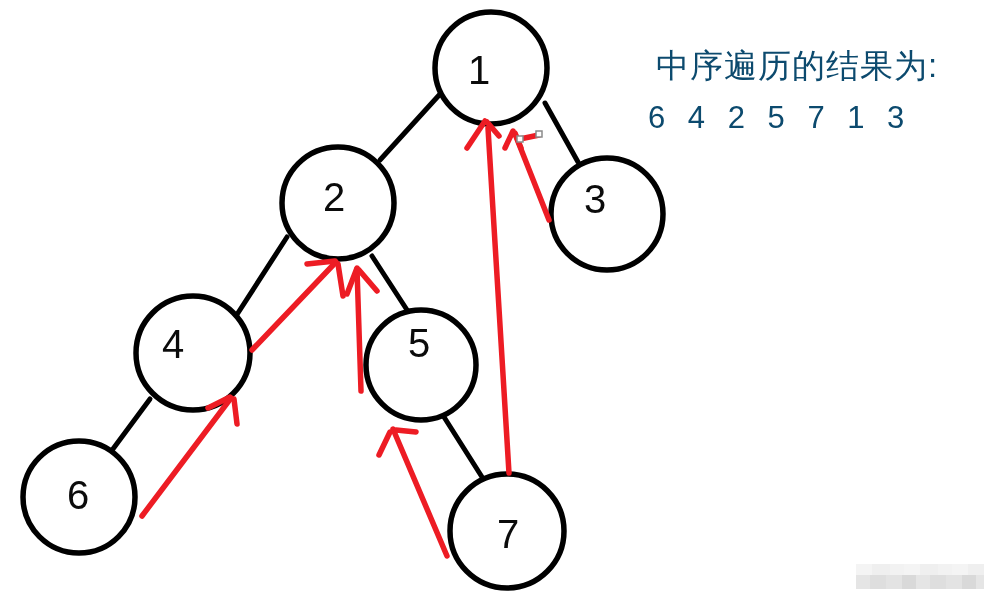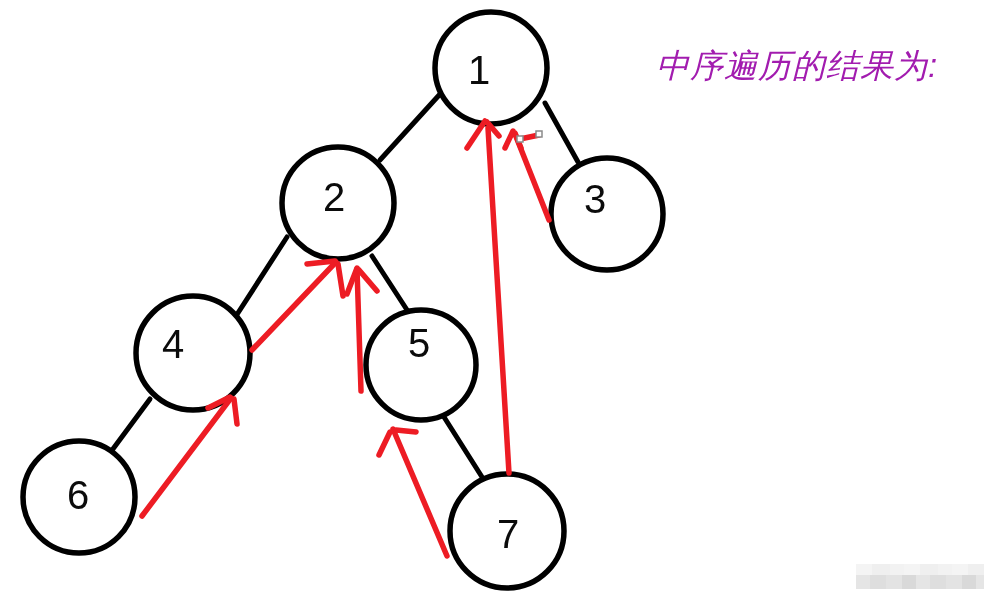--- a/index.html
+++ b/index.html
@@ -4,21 +4,21 @@
 <style>
   html,body{margin:0;padding:0;background:#ffffff;}
   body{font-family:"Liberation Sans",sans-serif;}
   .stage{position:relative;width:984px;height:597px;background:#ffffff;overflow:hidden;}
   .diagram-svg{position:absolute;left:0;top:0;}
   .edge{stroke:#000000;stroke-width:5;stroke-linecap:round;fill:none;}
   .node-circle{fill:#ffffff;stroke:#000000;stroke-width:5.5;}
   .node-label{font-family:"Liberation Sans",sans-serif;font-size:40px;fill:#0b0b0b;text-anchor:middle;}
   .red{stroke:#ed1c24;stroke-width:5.5;stroke-linecap:round;fill:none;}
   .handle{fill:#ffffff;stroke:#8a8a8a;stroke-width:1.5;}
-  .note{position:absolute;color:#a21caf;font-style:italic;}
+  .note{position:absolute;color:#0c4a6e;}
   .note-title{left:656px;top:44px;font-size:33px;letter-spacing:1px;}
   .note-result{left:648px;top:100px;font-size:31px;word-spacing:12px;letter-spacing:1px;}
   .watermark{position:absolute;left:856px;top:564px;width:128px;height:25px;}
   .watermark .wrow1{height:11px;background:repeating-linear-gradient(90deg,#f4f4f4 0 16px,#efefef 16px 34px,#f2f2f2 34px 48px);}
   .watermark .wrow2{height:14px;background:repeating-linear-gradient(90deg,#e5e5e5 0 14px,#dedede 14px 30px,#e3e3e3 30px 46px,#d9d9d9 46px 60px);}
 </style>
 </head>
 <body>
 
 <div class="stage">
@@ -93,19 +93,20 @@
     </g>
 
     <g>
       <line class="red" x1="520" y1="139" x2="539" y2="135" stroke-width="5"></line>
       <rect class="handle" x="517" y="136" width="6" height="6"></rect>
       <rect class="handle" x="536" y="131" width="6" height="6"></rect>
     </g>
   </svg>
 
   <div class="note note-title">中序遍历的结果为:</div>
+  <div class="note note-result">6 4 2 5 7 1 3</div>
 
   <div class="watermark">
     <div class="wrow1"></div>
     <div class="wrow2"></div>
   </div>
 
 </div>
 
 </body></html>

